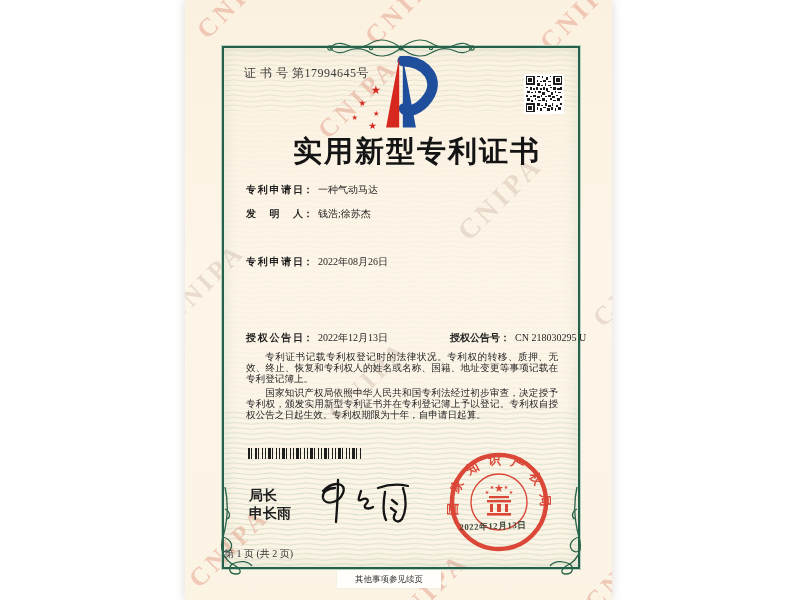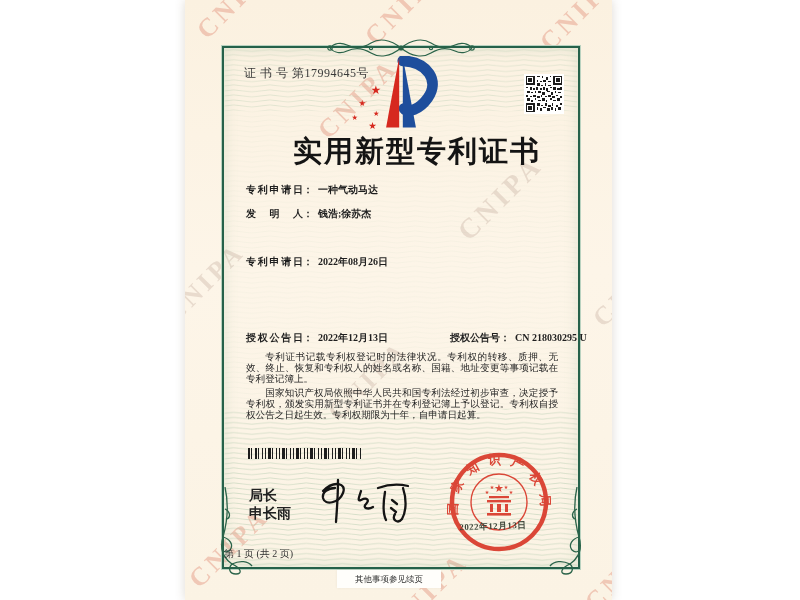--- a/index.html
+++ b/index.html
@@ -22,21 +22,21 @@
   
   .certno{position:absolute;left:20px;top:17px;font-size:12px;color:#3a3a3a;letter-spacing:.5px;}
   .logo{position:absolute;left:118px;top:8px;}
   .qr{position:absolute;left:300px;top:26px;background:#fff;padding:2px;}
   .title{position:absolute;left:16px;top:84px;width:100%;text-align:center;font-size:29px;
          font-weight:bold;letter-spacing:2px;color:#141414;}
   
   .frow{position:absolute;left:22px;font-size:10px;color:#1f1f1f;white-space:nowrap;}
   .flabel{display:inline-block;width:57px;text-align:justify;text-align-last:justify;font-weight:bold;}
   .fcolon{font-weight:bold;}
-  .fval{margin-left:5px;font-weight:700;}
+  .fval{margin-left:5px;font-weight:400;}
   .fcol2{position:absolute;left:204px;top:0;white-space:nowrap;}
   .fcol2 .flabel{width:50px;}
   
   .paras{position:absolute;left:22px;top:304px;width:312px;}
   .paras p{margin:0;font-size:9.6px;line-height:10.8px;text-align:justify;text-indent:2em;color:#252525;}
   .paras p + p{margin-top:4px;}
   
   .barcode{position:absolute;left:24px;top:400px;width:114px;height:11px;
     background:repeating-linear-gradient(90deg,#1d1d1d 0 1.5px,transparent 1.5px 3px,
       #1d1d1d 3px 4px,transparent 4px 6.5px,#1d1d1d 6.5px 9px,transparent 9px 10px,

